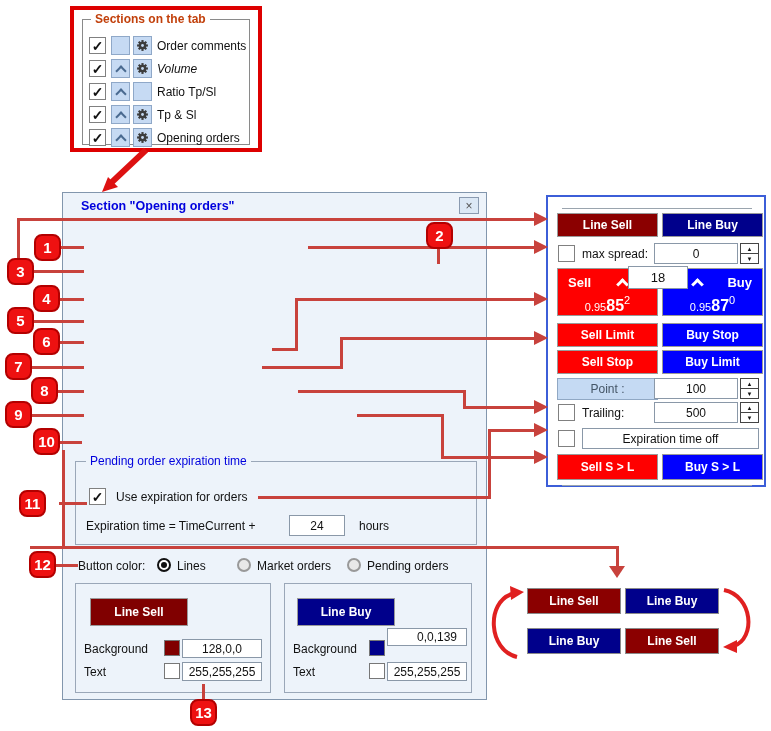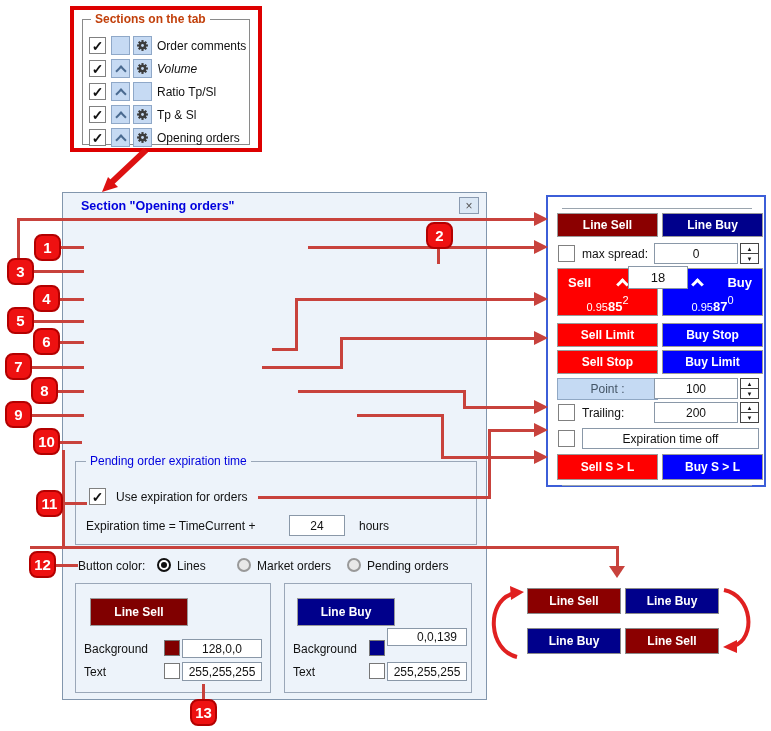--- a/index.html
+++ b/index.html
@@ -39,21 +39,21 @@
   
   #dialog { left:62px; top:192px; width:425px; height:508px; background:#edf3fa; border:1px solid #8296ad; z-index:10;}
   #dialog-title { position:absolute; left:18px; top:6px; color:#0000dd; font-weight:bold; font-size:12.5px; }
   #dialog-close { position:absolute; left:396px; top:4px; width:20px; height:17px; background:#dce8f5; border:1px solid #8a9ab0; display:flex; align-items:center; justify-content:center; color:#555; font-size:12px; }
   .group-box { position:absolute; border:1px solid #9aa7b8; }
   .group-box .legend { position:absolute; left:10px; top:-8px; background:#edf3fa; padding:0 4px; color:#0000dd; font-size:12px; white-space:nowrap;}
   .lite-btn { position:absolute; background:#c5daf3; border:1px solid #90a8c4; color:#333; font-size:12px; display:flex; align-items:center; justify-content:center; z-index:5;}
 
   
   #panel { left:546px; top:195px; width:220px; height:292px; background:#fff; border:2px solid #3c5ed8; z-index:10;}
-  .price-pre { font-size:11px; } .price-big { font-size:13px; font-weight:bold; } .price-sup { font-size:11px; vertical-align:7px; }
+  .price-pre { font-size:11px; } .price-big { font-size:16px; font-weight:bold; } .price-sup { font-size:11px; vertical-align:7px; }
 
   #svg-overlay { position:absolute; left:0; top:0; z-index:35; pointer-events:none; }
   .panel-grid-btn { border:1px solid #8a8a8a; }
 </style>
 </head>
 <body>
 
 <div id="stage">
 
   <div id="sections-box" class="abs">
@@ -268,21 +268,21 @@
 
     <div class="lite-btn" style="left:9px; top:181px; width:101px; height:22px; color:#445566;">Point :</div>
     <div class="field" style="left:106px; top:181px; width:84px; height:21px;text-align:center;">100</div>
     <div class="spin" style="left:192px; top:181px; width:19px; height:21px;">
         <span>▲</span>
         <span>▼</span>
       </div>
 
     <div class="cb" style="left:10px; top:207px;"></div>
     <div class="lbl" style="left:34px; top:209px;">Trailing:</div>
-    <div class="field" style="left:106px; top:205px; width:84px; height:21px;">200</div>
+    <div class="field" style="left:106px; top:205px; width:84px; height:21px;">500</div>
     <div class="spin" style="left:192px; top:205px; width:19px; height:21px;">
         <span>▲</span>
         <span>▼</span>
       </div>
 
     <div class="cb" style="left:10px; top:233px;"></div>
     <div class="field" style="left:34px; top:231px; width:177px; height:21px;">Expiration time off</div>
 
     <div class="btn2" style="left:114px; top:257px; width:101px; height:26px; background:#0000ff;">Buy S &gt; L</div>
     <div class="btn2" style="left:9px; top:257px; width:101px; height:26px; background:#ff0000;">Sell S &gt; L</div>
@@ -348,21 +348,21 @@
   <div class="badge" style="left:34px; top:234px;">1</div>
   <div class="badge" style="left:426px; top:222px;">2</div>
   <div class="badge" style="left:7px; top:258px;">3</div>
   <div class="badge" style="left:33px; top:285px;">4</div>
   <div class="badge" style="left:7px; top:307px;">5</div>
   <div class="badge" style="left:33px; top:328px;">6</div>
   <div class="badge" style="left:5px; top:353px;">7</div>
   <div class="badge" style="left:31px; top:377px;">8</div>
   <div class="badge" style="left:5px; top:401px;">9</div>
   <div class="badge" style="left:33px; top:428px;">10</div>
-  <div class="badge" style="left:36px; top:490px;">11</div>
+  <div class="badge" style="left:19px; top:490px;">11</div>
   <div class="badge" style="left:29px; top:551px;">12</div>
   <div class="badge" style="left:190px; top:699px;">13</div>
 
   <svg id="svg-overlay" width="771" height="731">
     <path d="M146 150 L112 182" stroke="#dd1111" stroke-width="6" fill="none"></path>
     <polygon points="102,192 118,187 108,177" fill="#dd1111"></polygon>
     <path d="M517 657 C 488 650, 486 602, 512 594" stroke="#e02020" stroke-width="4" fill="none"></path>
     <polygon points="524,592 510,586 511,600" fill="#e02020"></polygon>
     <path d="M724 590 C 753 596, 756 638, 734 646" stroke="#e02020" stroke-width="4" fill="none"></path>
     <polygon points="723,647 737,640 737,653" fill="#e02020"></polygon>

